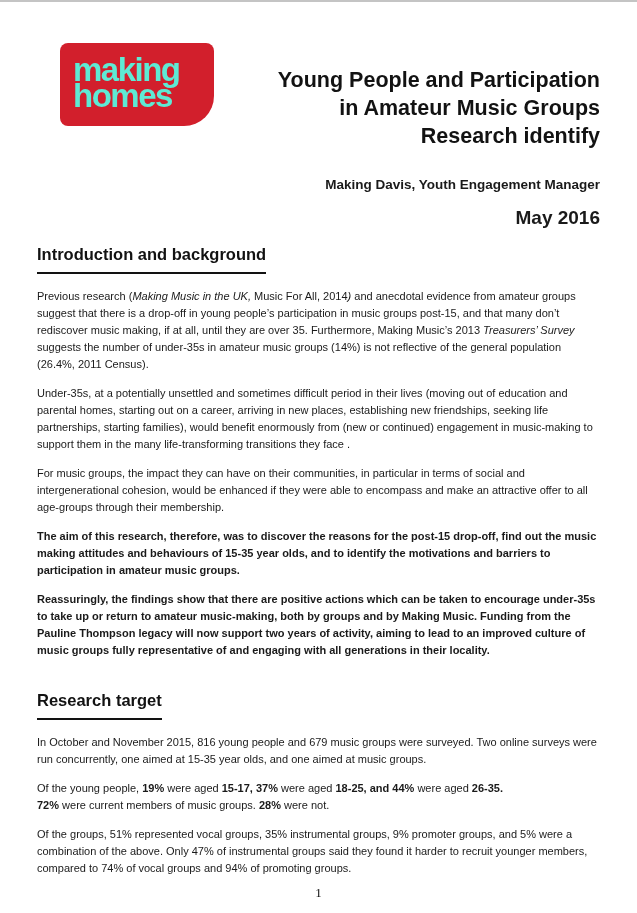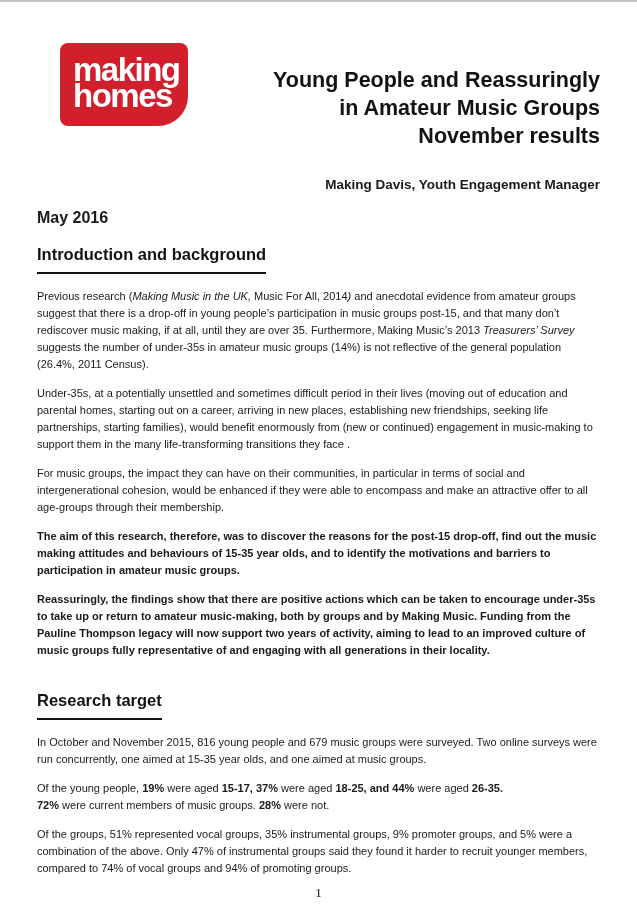--- a/index.html
+++ b/index.html
@@ -7,36 +7,36 @@
     position:relative;
     width:637px; height:913px;
     background:#ffffff;
     overflow:hidden;
     font-family:"Liberation Sans", sans-serif;
     color:#1a1a1a;
   }
   .top-edge { height:2px; background:#c4c4c4; }
   .logo {
     position:absolute; left:60px; top:43px;
-    width:128px; height:83px;
+    width:154px; height:83px;
     border-radius:8px 8px 30px 8px;
-    color:#ffffff;
+    color:#5eead4;
   }
   .logo-text {
     padding:14px 0 0 13px;
     font-size:33px; font-weight:bold; line-height:26px;
     letter-spacing:-1.5px;
   }
   .content { margin:0 37px; }
   .title-block {
     margin-top:64px; text-align:right;
     font-size:21.5px; font-weight:bold; line-height:28px; color:#121212;
   }
   .byline { margin-top:26px; text-align:right; font-weight:bold; font-size:13.5px; line-height:18px; }
-  .date   { margin-top:15px; text-align:left; font-weight:bold; font-size:16px; line-height:18px; }
+  .date   { margin-top:15px; text-align:right; font-weight:bold; font-size:19px; line-height:18px; }
   h2.sec { font-size:16.5px; font-weight:bold; margin:18px 0 14px 0; color:#121212; }
   h2.sec.second { margin-top:32px; }
   .hul { display:inline-block; border-bottom:2px solid #121212; padding-bottom:8px; }
   .para { margin:0 0 12px 0; font-size:11px; line-height:17px; }
   .it { font-style:italic; }
   .bd { font-weight:bold; }
   .page-number {
     position:absolute; bottom:12px; left:0; width:100%;
     text-align:center;
     font-family:"Liberation Serif", serif;
@@ -51,23 +51,23 @@
 
   <div class="logo" style="background: rgb(210, 31, 44);">
     <div class="logo-text">
       <div>making</div>
       <div>homes</div>
     </div>
   </div>
 
   <div class="content">
     <div class="title-block">
-      <div>Young People and Reassuringly</div>
+      <div>Young People and Participation</div>
       <div>in Amateur Music Groups</div>
-      <div>November results</div>
+      <div>Research identify</div>
     </div>
 
     <div class="byline">Making Davis, Youth Engagement Manager</div>
     <div class="date">May 2016</div>
 
     <h2 class="sec"><span class="hul">Introduction and background</span></h2>
     <div>
         <p class="para"><span>Previous research (</span><span class="it">Making Music in the UK,</span><span> Music For All, 2014</span><span class="it">)</span><span> and anecdotal evidence from amateur groups suggest that there is a drop-off in young people’s participation in music groups post-15, and that many don’t rediscover music making, if at all, until they are over 35. Furthermore, Making Music’s 2013 </span><span class="it">Treasurers’ Survey</span><span> suggests the number of under-35s in amateur music groups (14%) is not reflective of the general population (26.4%, 2011 Census).</span></p>
         <p class="para"><span>Under-35s, at a potentially unsettled and sometimes difficult period in their lives (moving out of education and parental homes, starting out on a career, arriving in new places, establishing new friendships, seeking life partnerships, starting families), would benefit enormously from (new or continued) engagement in music-making to support them in the many life-transforming transitions they face .</span></p>
         <p class="para"><span>For music groups, the impact they can have on their communities, in particular in terms of social and intergenerational cohesion, would be enhanced if they were able to encompass and make an attractive offer to all age-groups through their membership.</span></p>

